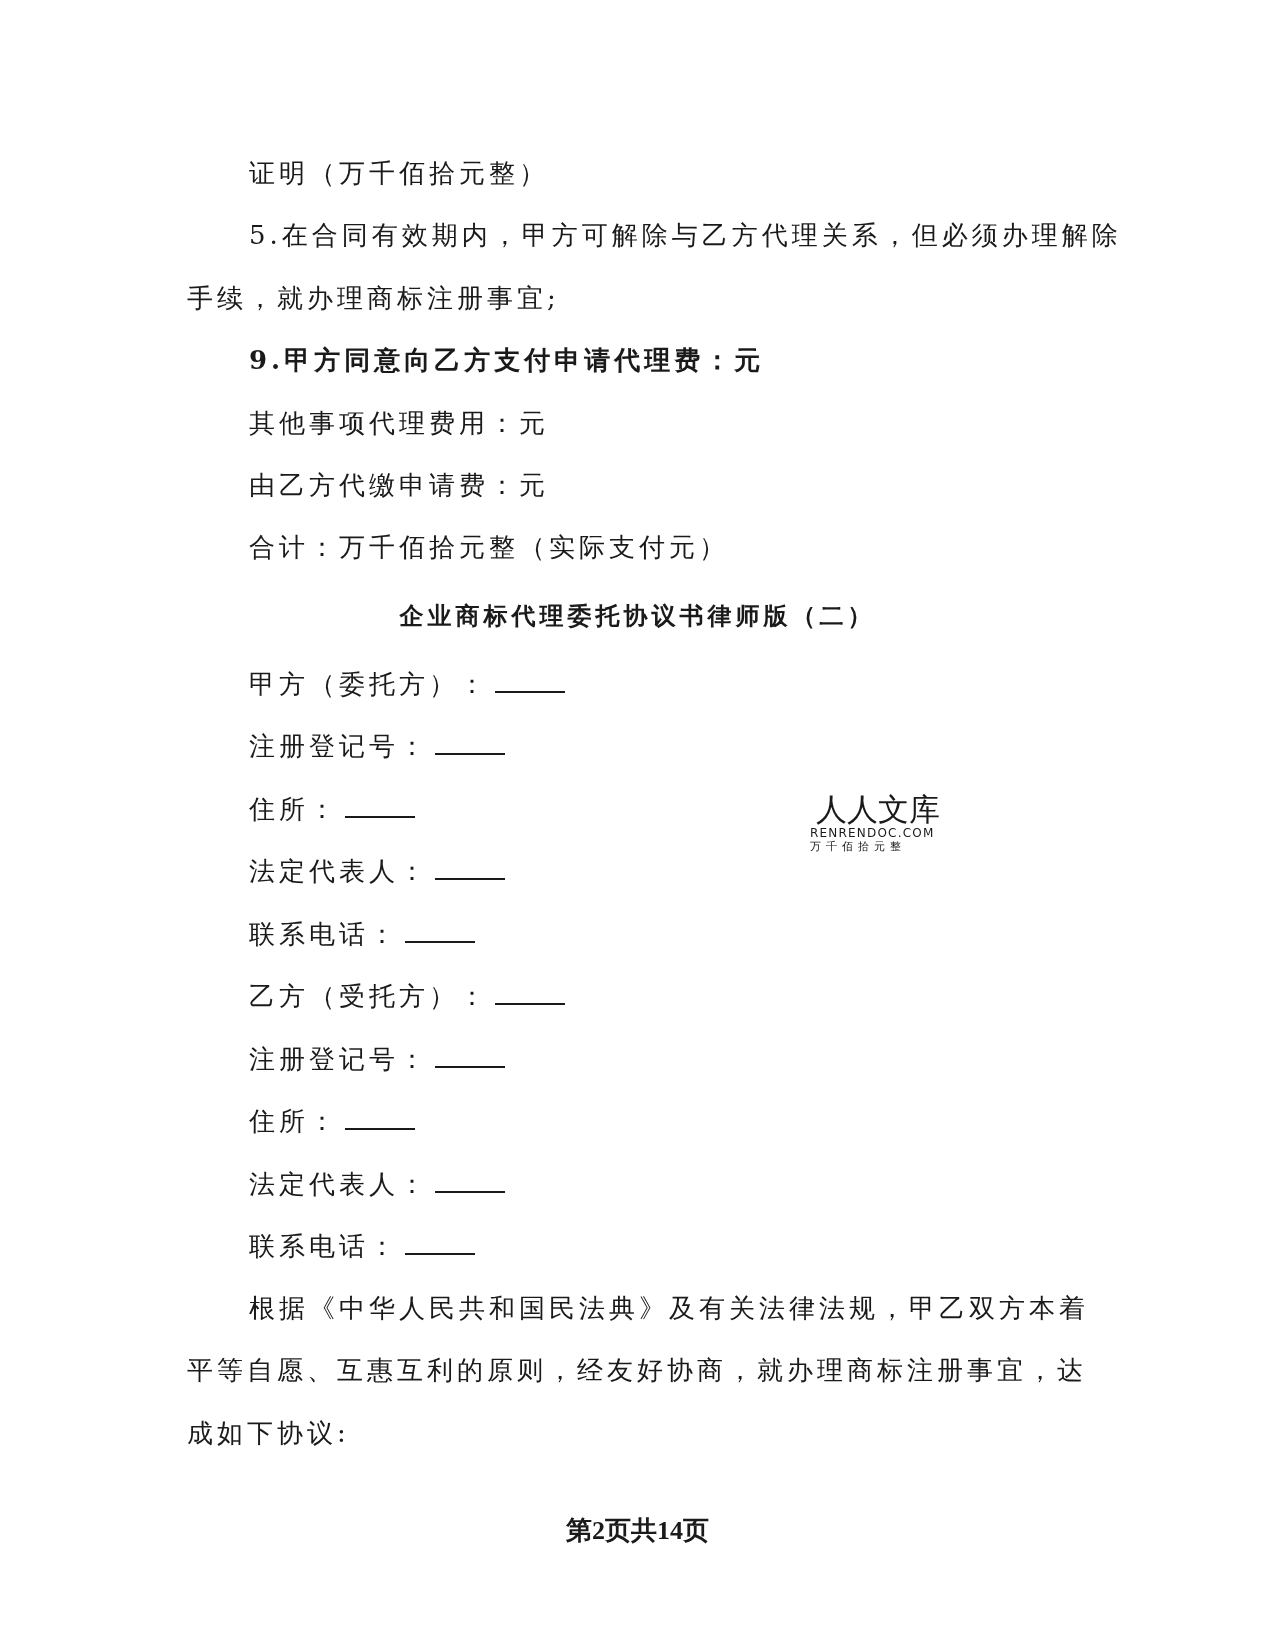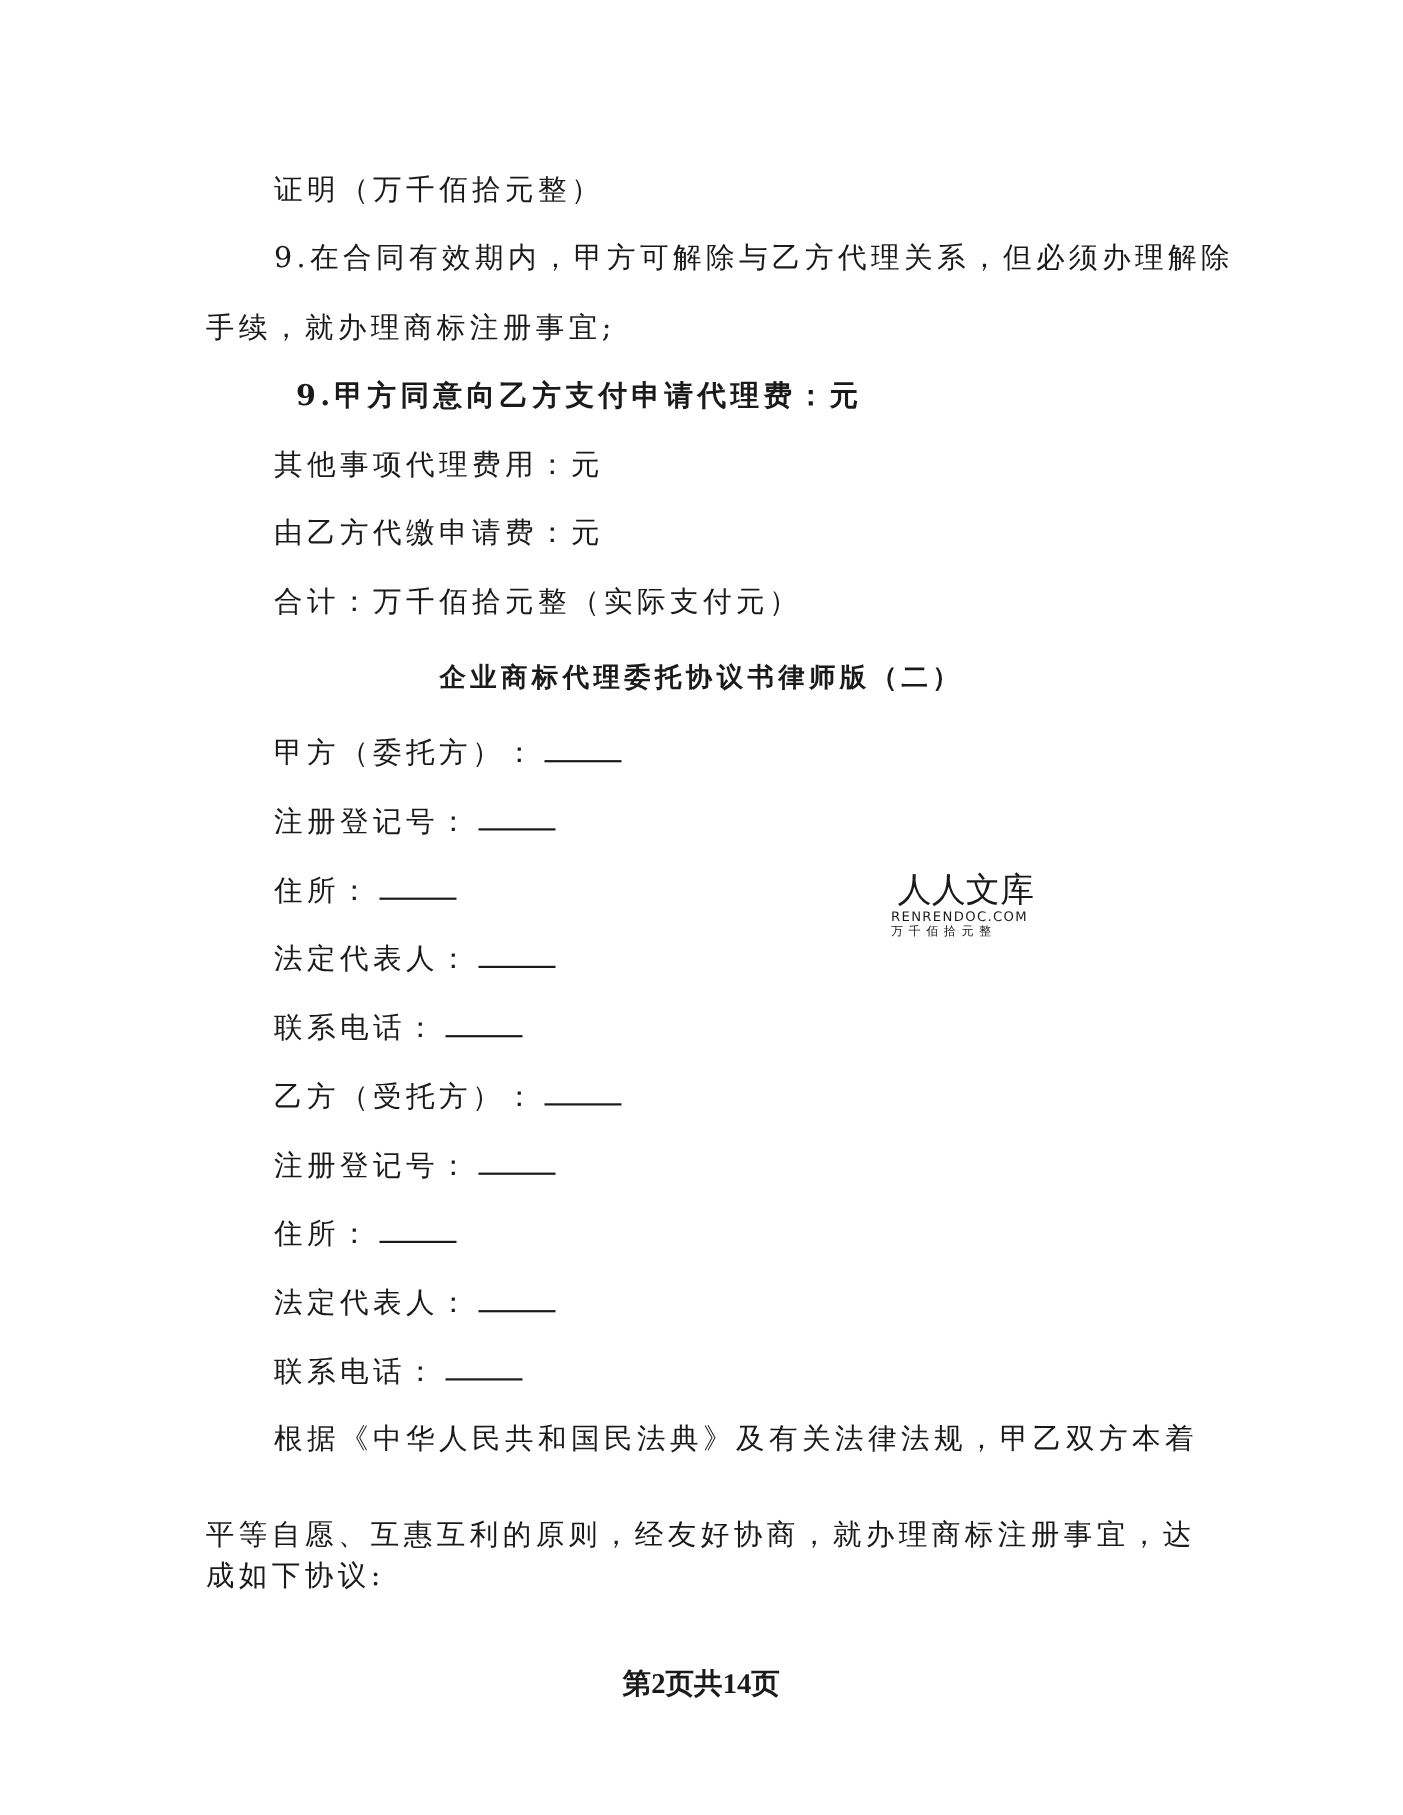--- a/index.html
+++ b/index.html
@@ -1,36 +1,36 @@
 <!DOCTYPE html>
 <html><head>
 <meta charset="utf-8">
 <style>
   html, body { margin: 0; padding: 0; background: #ffffff; }
   body { width: 1275px; height: 1650px; position: relative; overflow: hidden;
          font-family: "DejaVu Serif", "Liberation Serif", serif; color: #1a1a1a; }
   .line { position: absolute; font-size: 26px; line-height: 32px; white-space: nowrap; letter-spacing: 4px; }
-  .bold { font-weight: bold; margin-left: 20px; }
+  .bold { font-weight: bold; }
   .title { position: absolute; left: 0; width: 1275px; text-align: center; top: 598px;
            font-size: 24px; line-height: 36px; font-weight: bold; letter-spacing: 4px; }
   .blank { display: inline-block; width: 70px; border-bottom: 2px solid #1a1a1a; height: 24px; vertical-align: baseline; margin-left: 6px; }
   .footer { position: absolute; left: 0; width: 1275px; text-align: center; top: 1515px;
             font-size: 26px; line-height: 32px; font-family: "Liberation Serif", "DejaVu Serif", serif; font-weight: bold; }
   .wm { position: absolute; left: 810px; top: 792px; width: 130px; text-align: left; }
   .wm-main { font-size: 31px; line-height: 34px; font-weight: normal; letter-spacing: 0px; font-family: "DejaVu Serif", serif; text-align: right; }
   .wm-url { font-size: 12px; line-height: 14px; letter-spacing: 1.2px; font-family: "DejaVu Sans", sans-serif; }
   .wm-sub { font-size: 11px; line-height: 13px; letter-spacing: 5px; font-family: "DejaVu Sans", sans-serif; }
 </style>
 </head>
 <body>
 
 <div>
 
   <div class="line" style="left:249px; top:157px;">证明（万千佰拾元整）</div>
-  <div class="line" style="left:249px; top:219px;">9.在合同有效期内，甲方可解除与乙方代理关系，但必须办理解除</div>
+  <div class="line" style="left:249px; top:219px;">5.在合同有效期内，甲方可解除与乙方代理关系，但必须办理解除</div>
   <div class="line" style="left:187px; top:282px;">手续，就办理商标注册事宜;</div>
   <div class="line bold" style="left:249px; top:344px;">9.甲方同意向乙方支付申请代理费：元</div>
   <div class="line" style="left:249px; top:407px;">其他事项代理费用：元</div>
   <div class="line" style="left:249px; top:469px;">由乙方代缴申请费：元</div>
   <div class="line" style="left:249px; top:531px;">合计：万千佰拾元整（实际支付元）</div>
 
   <div class="title">企业商标代理委托协议书律师版（二）</div>
 
   <div class="line" style="left:249px; top:667px;">
     <span>甲方（委托方）：</span><span class="blank"></span>
@@ -58,21 +58,21 @@
     <span>住所：</span><span class="blank"></span>
   </div>
   <div class="line" style="left:249px; top:1167px;">
     <span>法定代表人：</span><span class="blank"></span>
   </div>
   <div class="line" style="left:249px; top:1229px;">
     <span>联系电话：</span><span class="blank"></span>
   </div>
 
   <div class="line" style="left:249px; top:1292px;">根据《中华人民共和国民法典》及有关法律法规，甲乙双方本着</div>
-  <div class="line" style="left:187px; top:1354px;margin-top:26px;">平等自愿、互惠互利的原则，经友好协商，就办理商标注册事宜，达</div>
+  <div class="line" style="left:187px; top:1354px;">平等自愿、互惠互利的原则，经友好协商，就办理商标注册事宜，达</div>
   <div class="line" style="left:187px; top:1417px;">成如下协议:</div>
 
   <div class="wm">
     <div class="wm-main">人人文库</div>
     <div class="wm-url">RENRENDOC.COM</div>
     <div class="wm-sub">万千佰拾元整</div>
   </div>
 
   <div class="footer">第2页共14页</div>
 </div>

